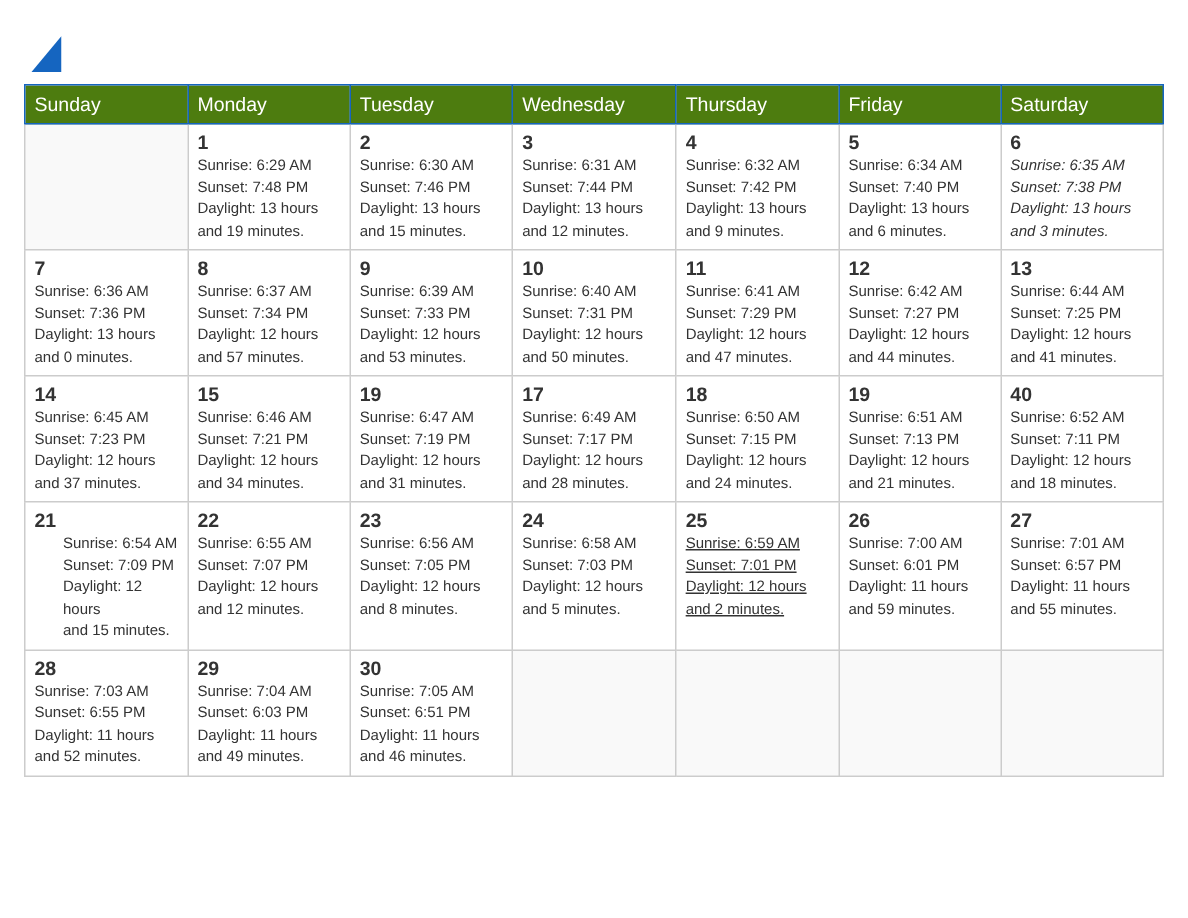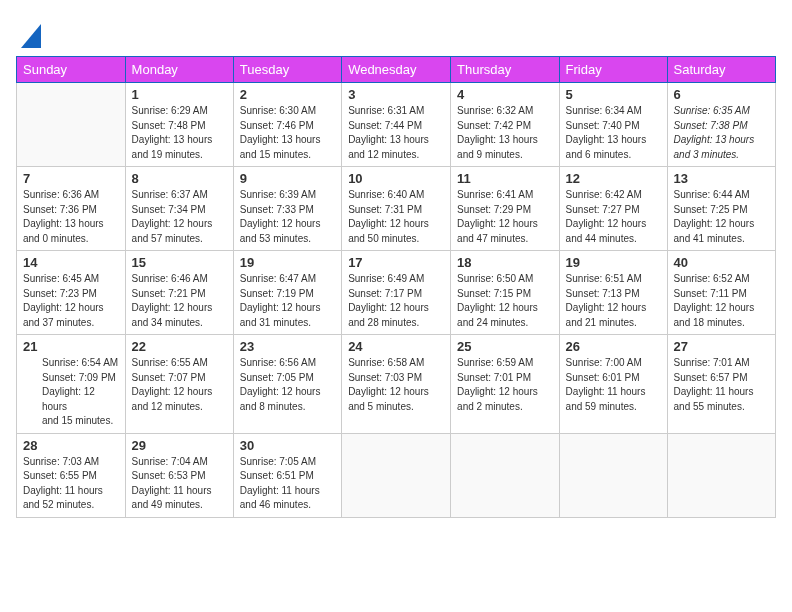--- a/index.html
+++ b/index.html
@@ -44,21 +44,21 @@
     .location {
       font-size: 14px;
       color: #555;
     }
     .calendar {
       width: 100%;
       border-collapse: collapse;
       margin-top: 8px;
     }
     .calendar th {
-      background-color: #d946ef;
+      background-color: #4d7c0f;
       color: #fff;
       text-align: left;
       padding: 5px 6px;
       font-size: 13px;
       font-weight: normal;
       border: 1px solid #1565c0;
     }
     .calendar td {
       vertical-align: top;
       padding: 4px 6px;
@@ -298,21 +298,21 @@
         </td>
         <td>
           <span class="day-num">24</span>
           <div class="day-info" style="white-space: pre-line;">Sunrise: 6:58 AM
 Sunset: 7:03 PM
 Daylight: 12 hours
 and 5 minutes.</div>
         </td>
         <td>
           <span class="day-num">25</span>
-          <div class="day-info" style="white-space: pre-line;">Sunrise: 6:59 AM
+          <div class="day-info" style="white-space: pre-line; text-decoration: underline;">Sunrise: 6:59 AM
 Sunset: 7:01 PM
 Daylight: 12 hours
 and 2 minutes.</div>
         </td>
         <td>
           <span class="day-num">26</span>
           <div class="day-info" style="white-space: pre-line;">Sunrise: 7:00 AM
 Sunset: 6:01 PM
 Daylight: 11 hours
 and 59 minutes.</div>
@@ -329,21 +329,21 @@
         <td>
           <span class="day-num">28</span>
           <div class="day-info" style="white-space: pre-line;">Sunrise: 7:03 AM
 Sunset: 6:55 PM
 Daylight: 11 hours
 and 52 minutes.</div>
         </td>
         <td>
           <span class="day-num">29</span>
           <div class="day-info" style="white-space: pre-line;">Sunrise: 7:04 AM
-Sunset: 6:53 PM
+Sunset: 6:03 PM
 Daylight: 11 hours
 and 49 minutes.</div>
         </td>
         <td>
           <span class="day-num">30</span>
           <div class="day-info" style="white-space: pre-line;">Sunrise: 7:05 AM
 Sunset: 6:51 PM
 Daylight: 11 hours
 and 46 minutes.</div>
         </td>

